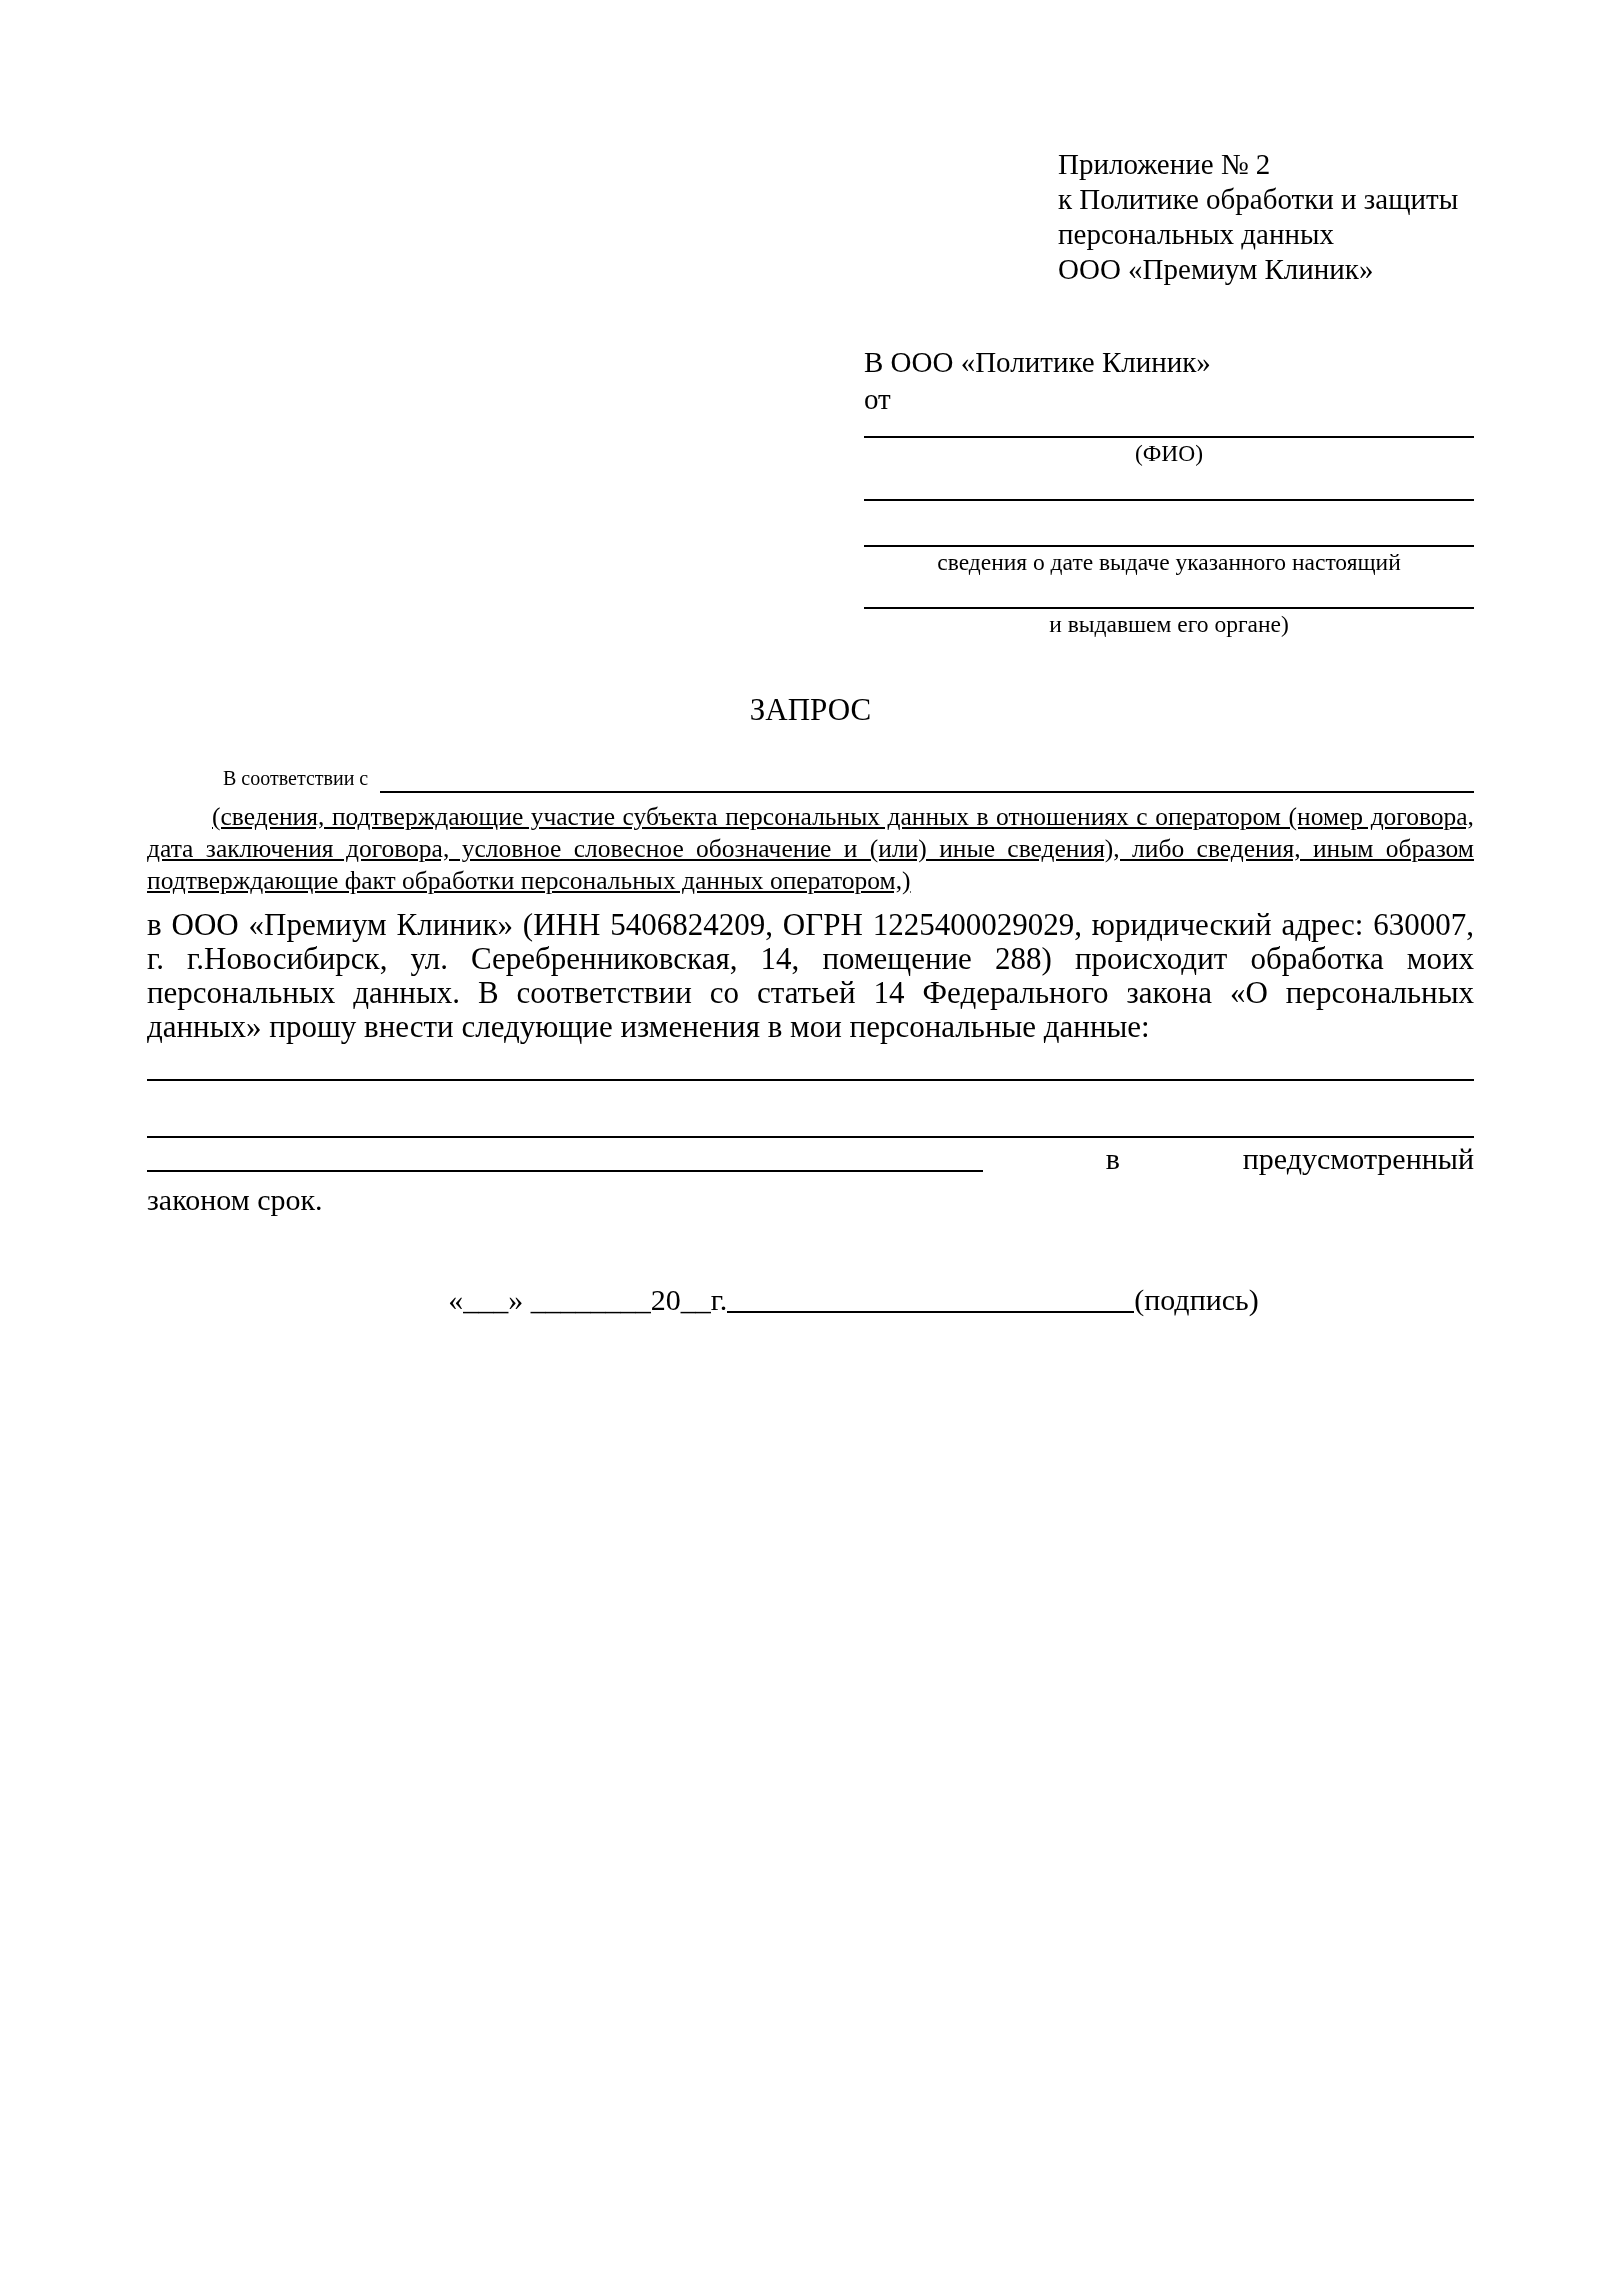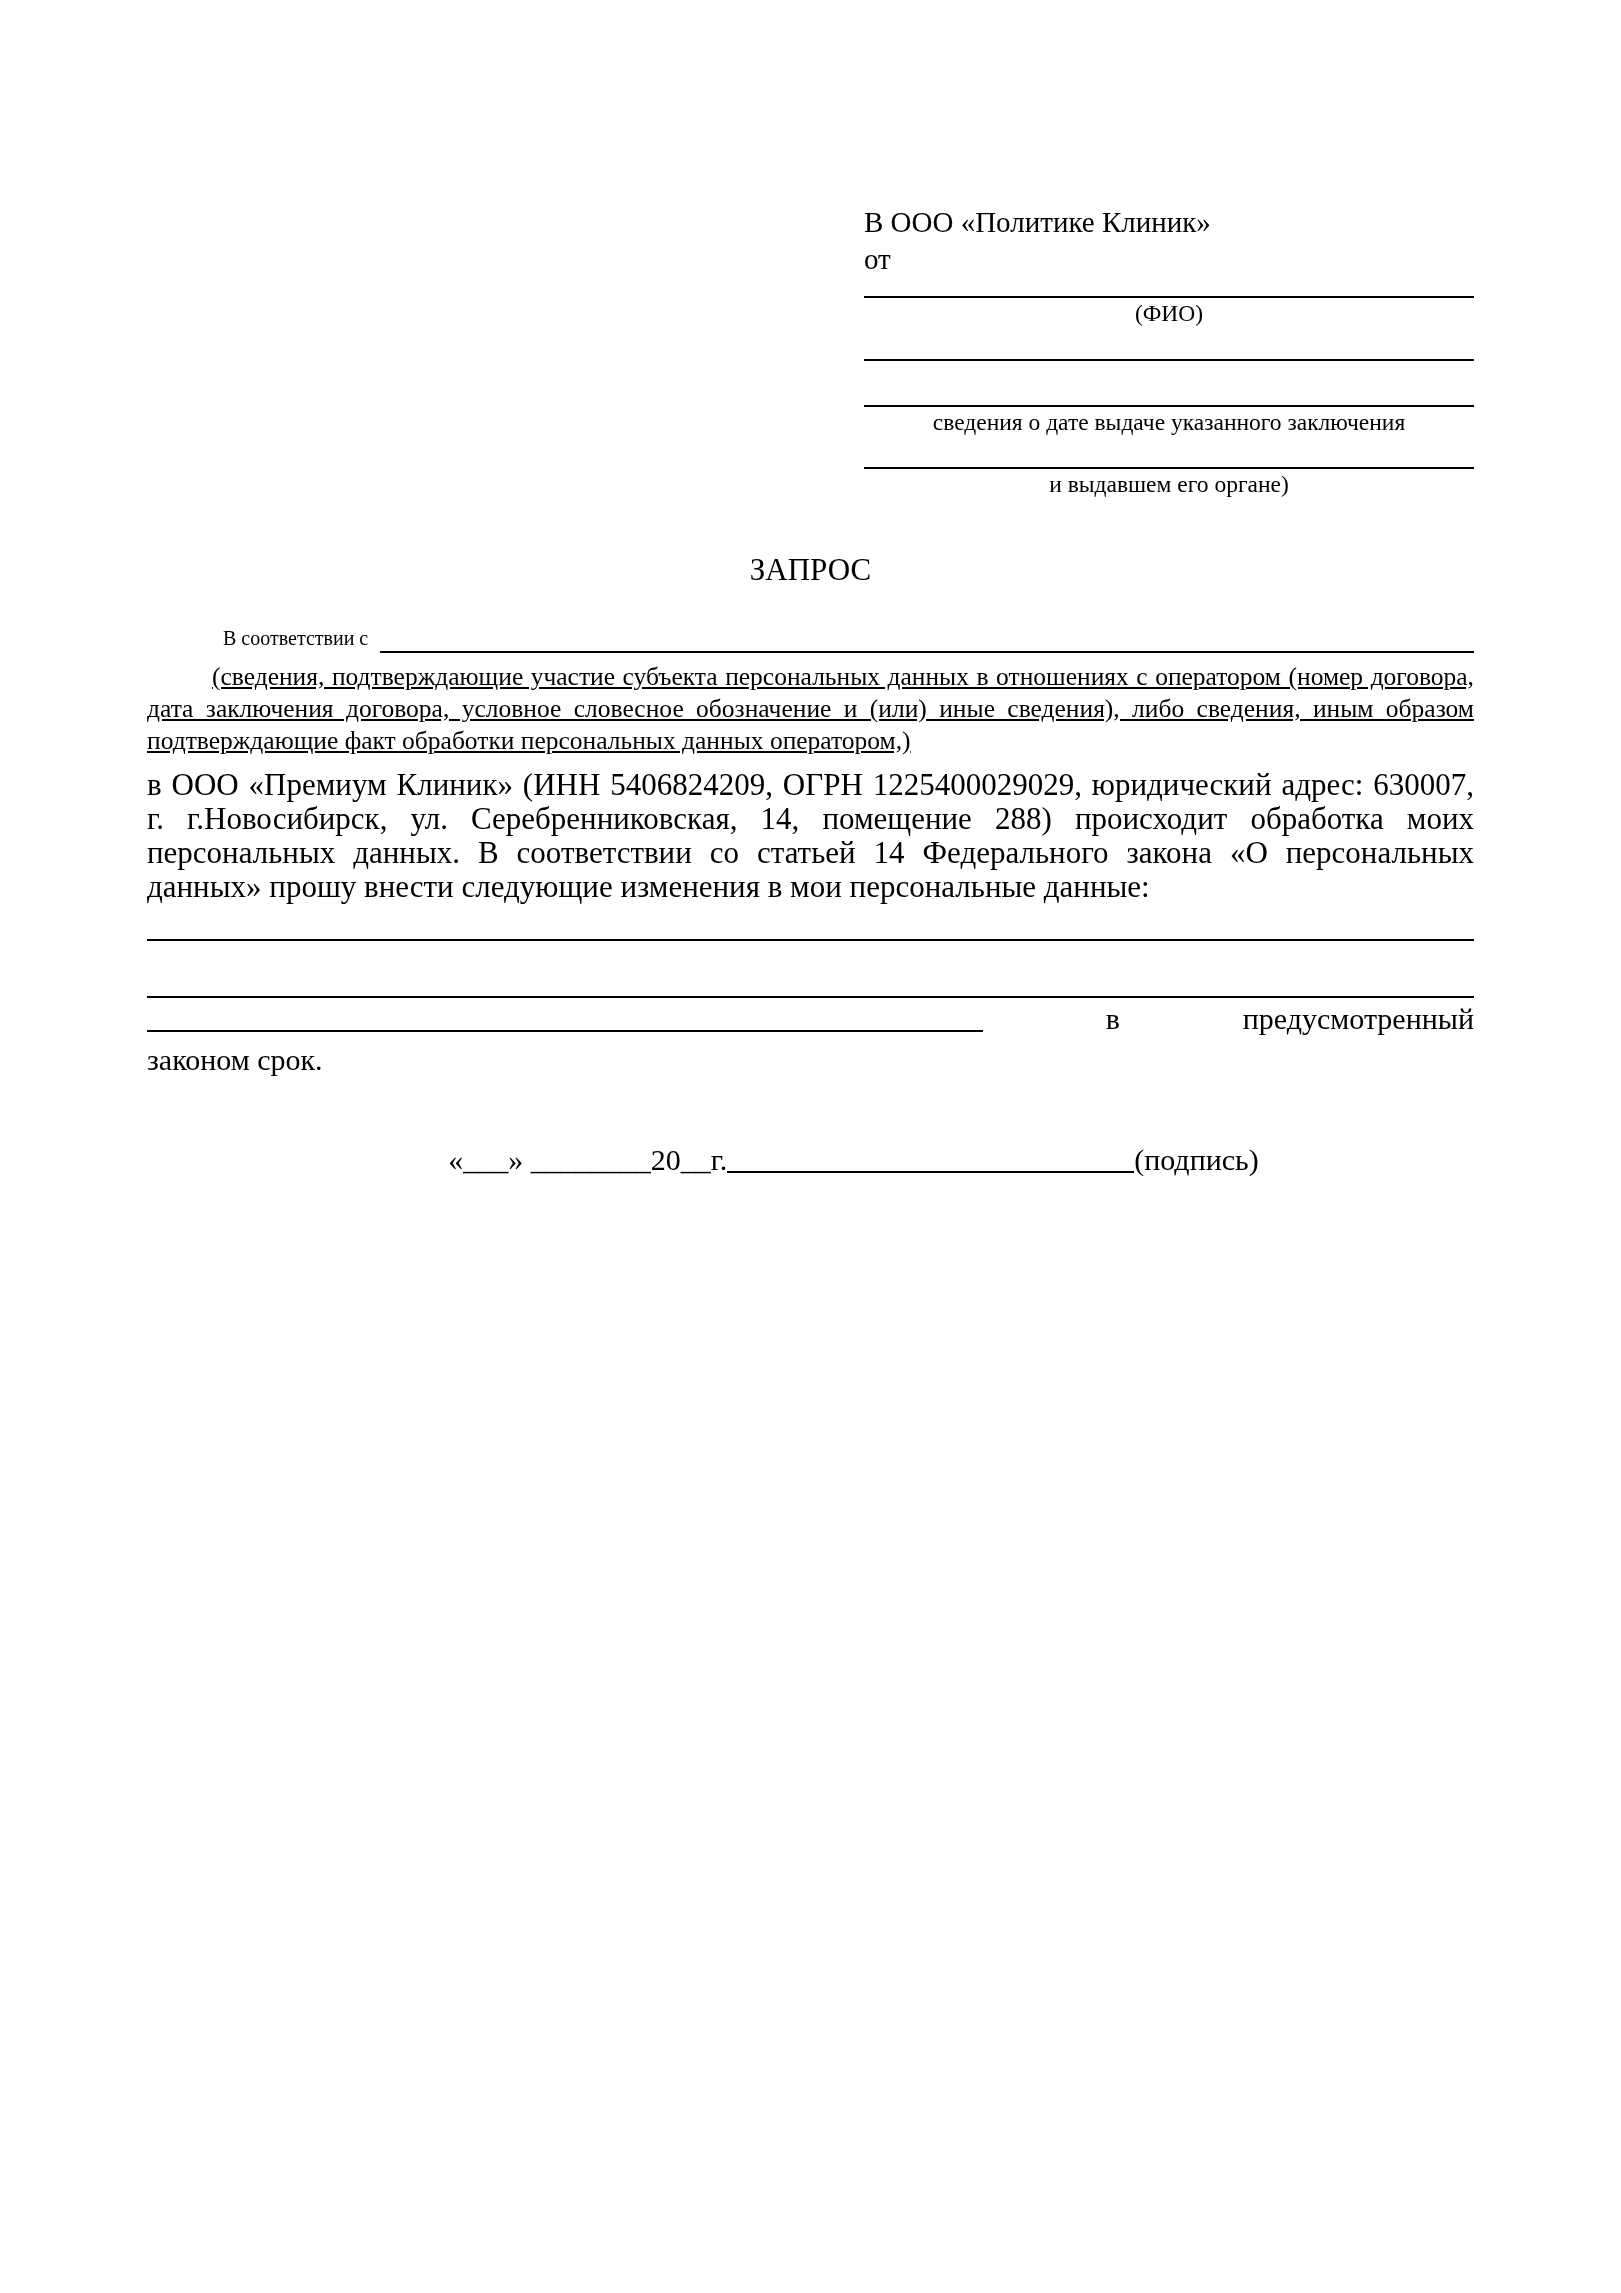--- a/index.html
+++ b/index.html
@@ -156,33 +156,39 @@
     width: 407px;
     border-bottom: 2px solid #000;
     margin-bottom: 6.9px;
   }
 </style>
 </head>
 <body>
 
 <div class="page">
 
+  <div class="appendix">
+    <div>Приложение № 2</div>
+    <div>к Политике обработки и защиты</div>
+    <div>персональных данных</div>
+    <div>ООО «Премиум Клиник»</div>
+  </div>
 
 
   <div class="addressee">
     <div>В ООО «Политике Клиник»</div>
     <div>от</div>
 
     <div class="fill-line fl-1"></div>
     <div class="fill-caption">(ФИО)</div>
 
     <div class="fill-line fl-2"></div>
 
     <div class="fill-line fl-3"></div>
-    <div class="fill-caption">сведения о дате выдаче указанного заключения</div>
+    <div class="fill-caption">сведения о дате выдаче указанного настоящий</div>
 
     <div class="fill-line fl-4"></div>
     <div class="fill-caption">и выдавшем его органе)</div>
   </div>
 
   <div class="zapros-heading">ЗАПРОС</div>
 
   <div class="intro-row">
     <span class="intro-prefix">В соответствии с</span>
     <span class="intro-line"></span>

